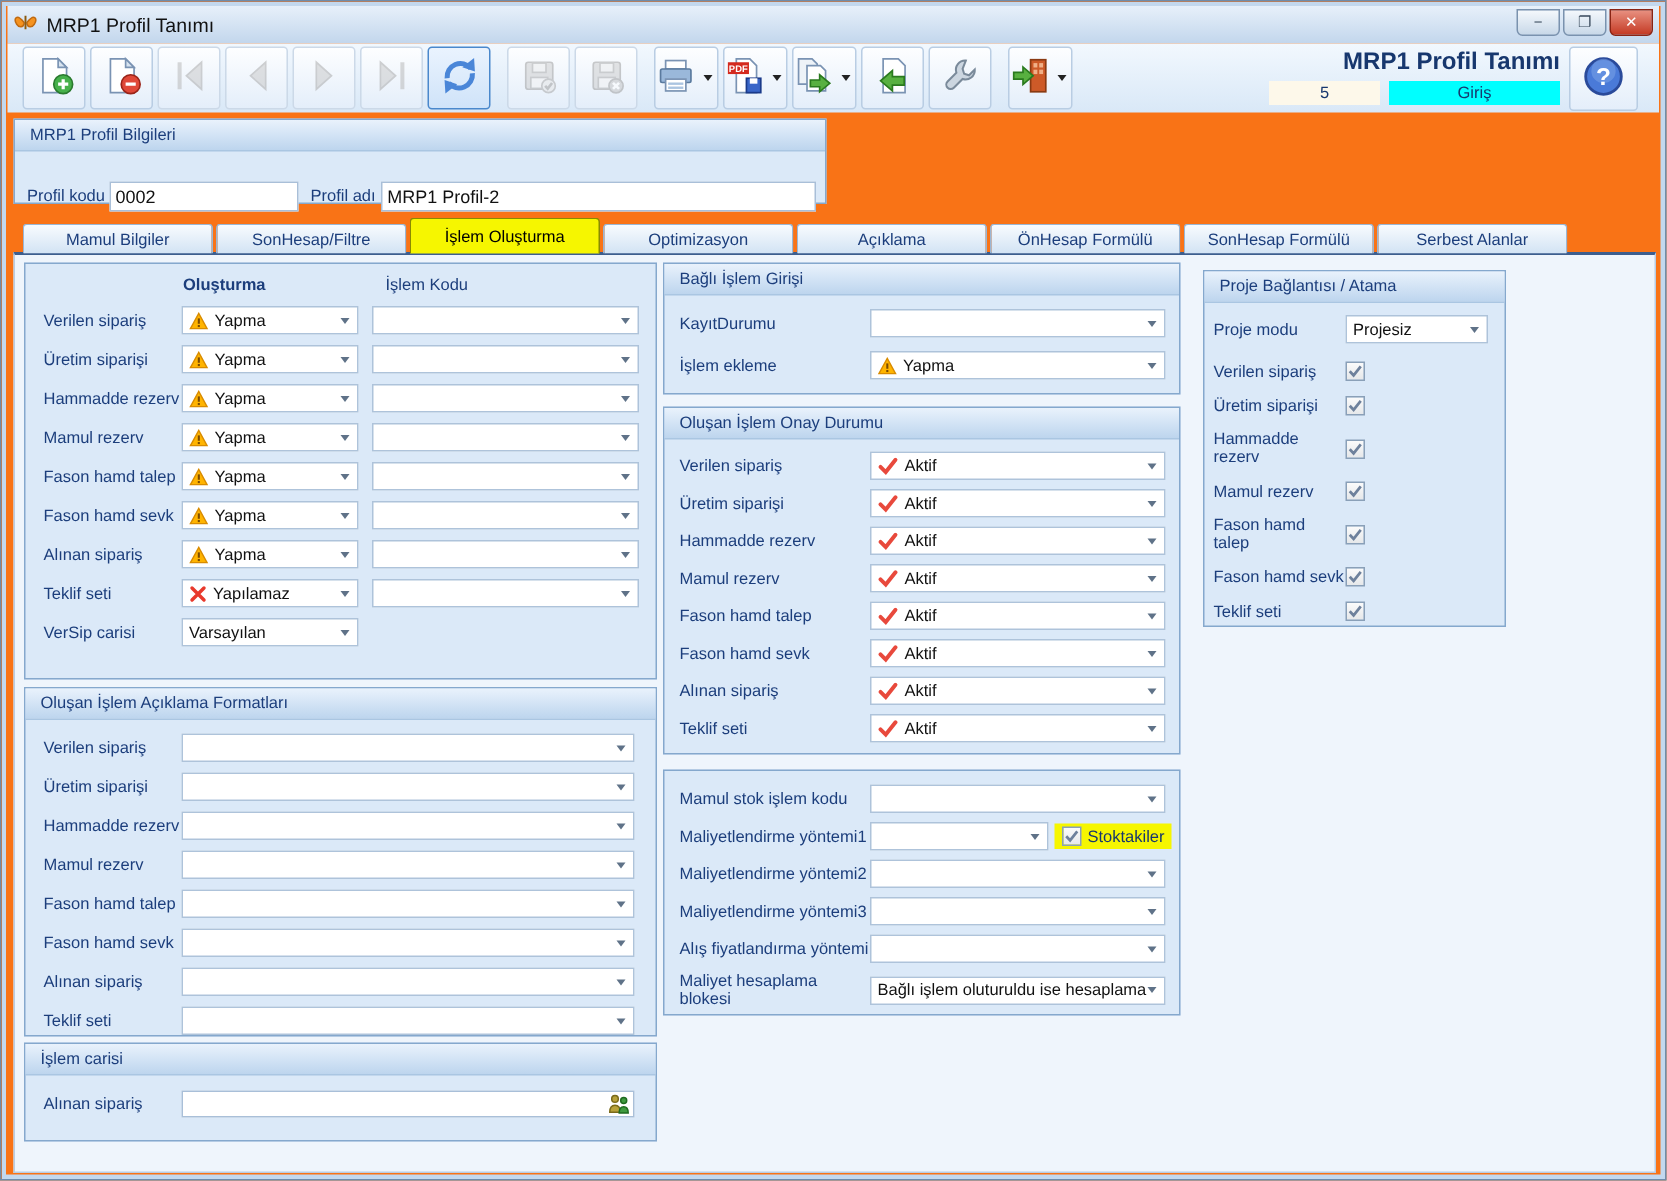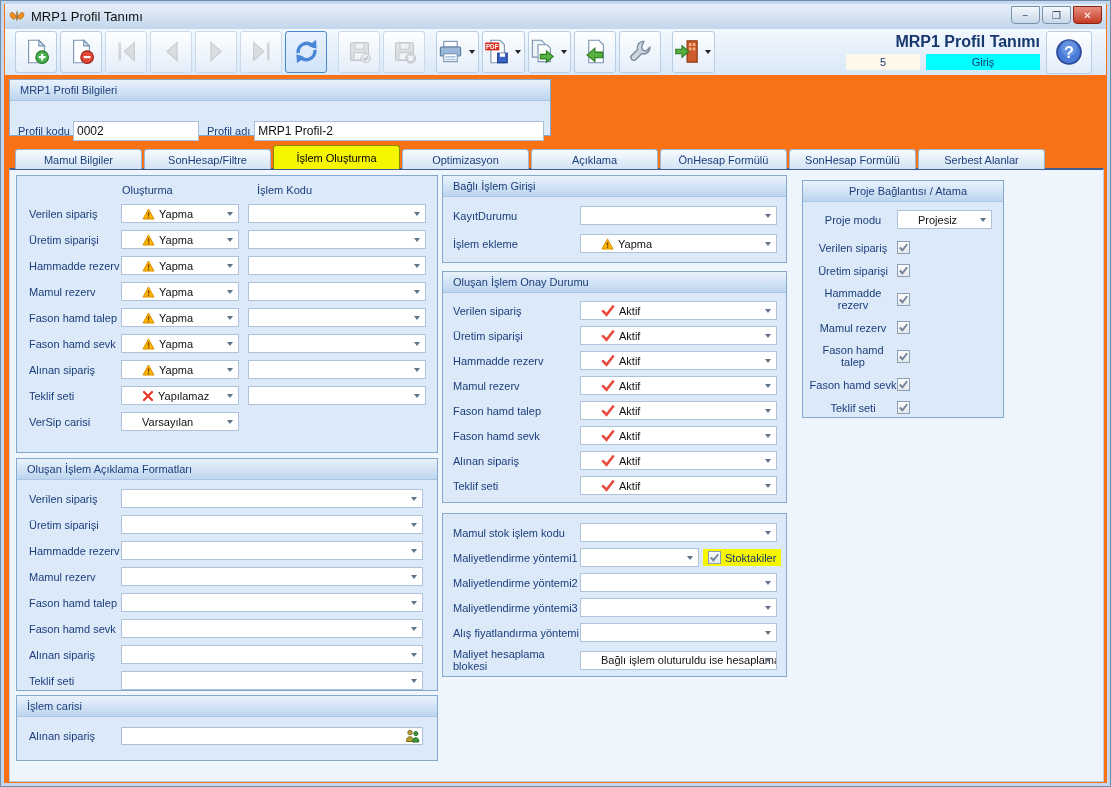--- a/index.html
+++ b/index.html
@@ -48,34 +48,34 @@
   .tab{width:125px;height:19px;margin-right:2px;display:flex;align-items:center;justify-content:center;
        background:linear-gradient(#f8fbfe,#d2e3f4);border:1px solid #9ab6d4;border-bottom:none;
        border-radius:3px 3px 0 0;color:#1c3e7c;cursor:pointer;}
   .tab.active{background:#f6f600;border-color:#8a8a00;color:#000;height:23px;font-weight:normal;}
   
   .content{position:absolute;left:8px;top:167px;width:1093px;height:611px;background:#eff5fc;
            border-top:2px solid #3d5e8e;border-left:1px solid #b9cde3;border-right:1px solid #b9cde3;border-bottom:1px solid #b9cde3;}
   .row{display:flex;align-items:center;margin-bottom:7px;}
   .lbl{color:#1c3e7c;}
   .dd{position:relative;height:19px;background:#fff;border:1px solid #aec3da;box-sizing:border-box;cursor:pointer;}
-  .dd .val{display:flex;align-items:center;gap:4px;height:100%;padding-left:20px;color:#111;overflow:hidden;white-space:nowrap;}
+  .dd .val{display:flex;align-items:center;gap:4px;height:100%;padding-left:4px;color:#111;overflow:hidden;white-space:nowrap;}
   .arr{position:absolute;right:1px;top:1px;bottom:1px;width:14px;display:flex;align-items:center;justify-content:center;background:transparent;}
   .arr::after{content:'';border-left:3.5px solid transparent;border-right:3.5px solid transparent;border-top:4.5px solid #5f7288;}
   .dd-sm{width:118px;} .dd-code{width:178px;margin-left:9px;} .dd-lg{width:302px;} .dd-mid{width:197px;}
   .dd-short{width:119px;} .dd-xs{width:95px;}
   .cb{display:inline-flex;width:13px;height:13px;border:1px solid #8aa0b8;background:linear-gradient(#fbfbfb,#e6e8ea);
       align-items:center;justify-content:center;cursor:pointer;box-sizing:border-box;}
   .hlcb{display:inline-flex;align-items:center;gap:4px;background:#f6f600;padding:2px 5px;margin-left:4px;color:#17376e;}
   
   .pA{left:6px;top:5px;width:420px;height:276px;}
   .pA .inner{padding:6px 0 0 12px;position:relative;}
   .colheads{position:relative;height:22px;}
   .colheads span{position:absolute;top:2px;color:#1c3e7c;}
-  .ch1{left:93px;} .ch2{left:228px;}
+  .ch1{left:93px;font-weight:bold;} .ch2{left:228px;}
   .pA .lbl{width:92px;}
   .pB{left:6px;top:288px;width:420px;height:231px;}
   .pB .inner{padding:9px 0 0 12px;}
   .pB .lbl{width:92px;}
   .pC{left:6px;top:525px;width:420px;height:64px;}
   .pC .inner{padding:10px 0 0 12px;}
   .pC .lbl{width:92px;}
   .ti-cari{position:relative;width:302px;}
   .ti-cari input{width:100%;box-sizing:border-box;}
   .ti-cari .pic{position:absolute;right:3px;top:2px;}
@@ -702,21 +702,21 @@
             <span class="dd dd-mid">
               <span class="val">
                 <span>Bağlı işlem oluturuldu ise hesaplama</span>
               </span>
               <span class="arr"></span>
             </span>
           </div>
         </div>
     </div>
 
-    <div class="panel pG" style="position:absolute;text-align:center;">
+    <div class="panel pG" style="position:absolute;">
       <div class="phead">Proje Bağlantısı / Atama</div>
       <div class="inner">
         <div class="row" style="margin-bottom:12px;">
           <span class="lbl">Proje modu</span>
           <span class="dd dd-xs">
             <span class="val">Projesiz</span>
             <span class="arr"></span>
           </span>
         </div>
         <div>

